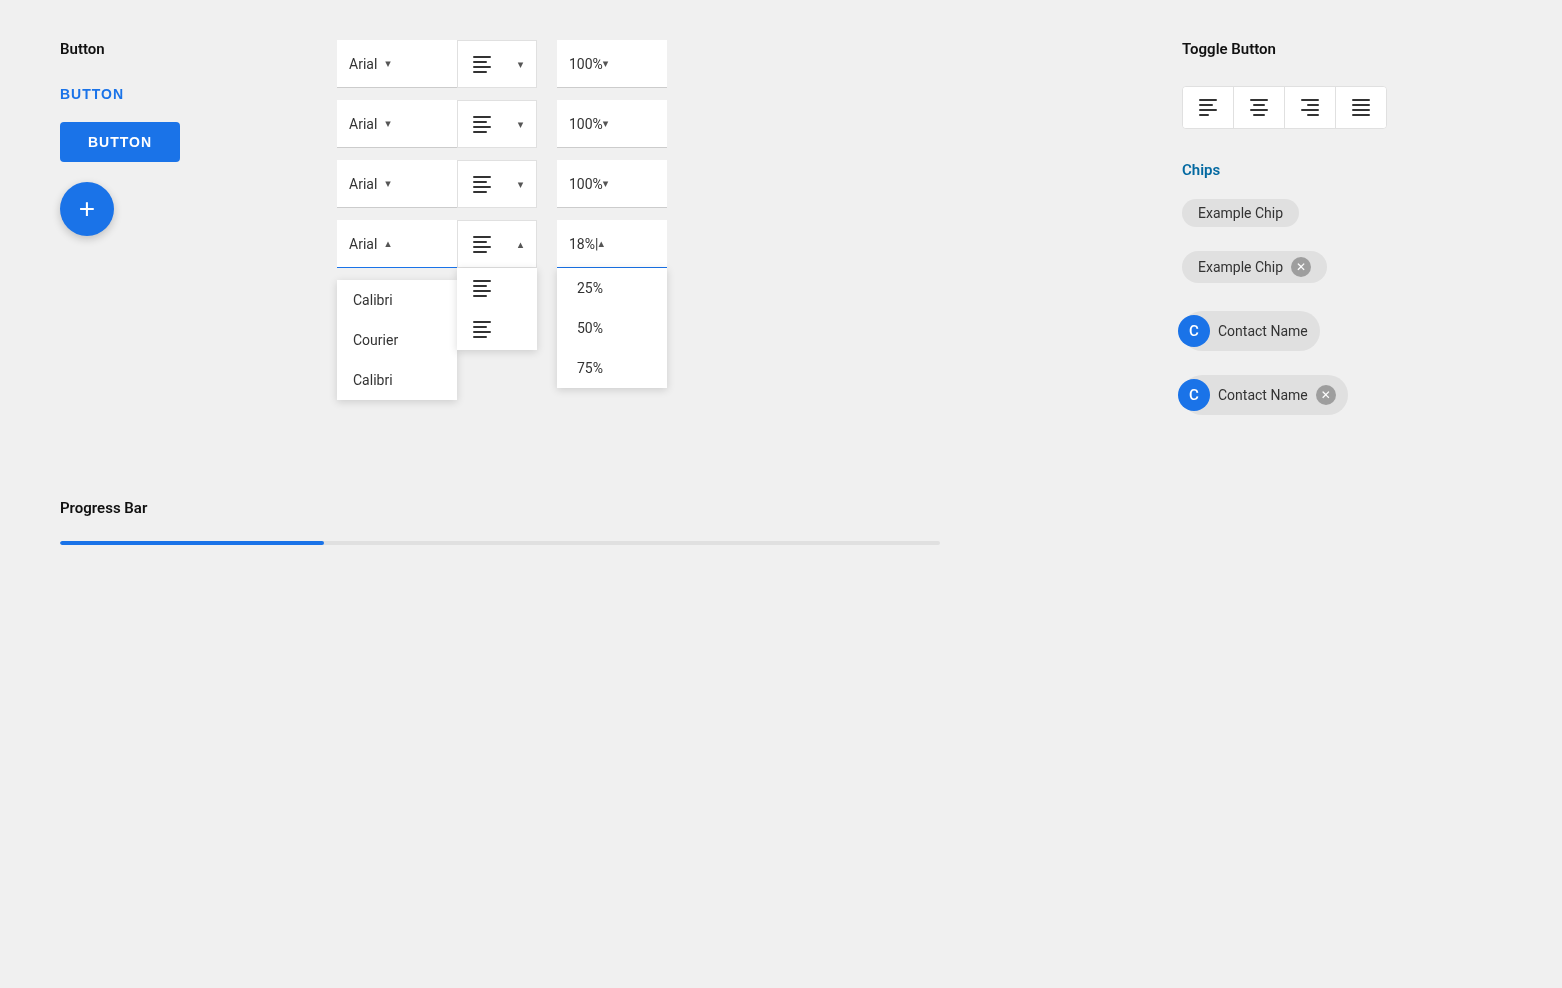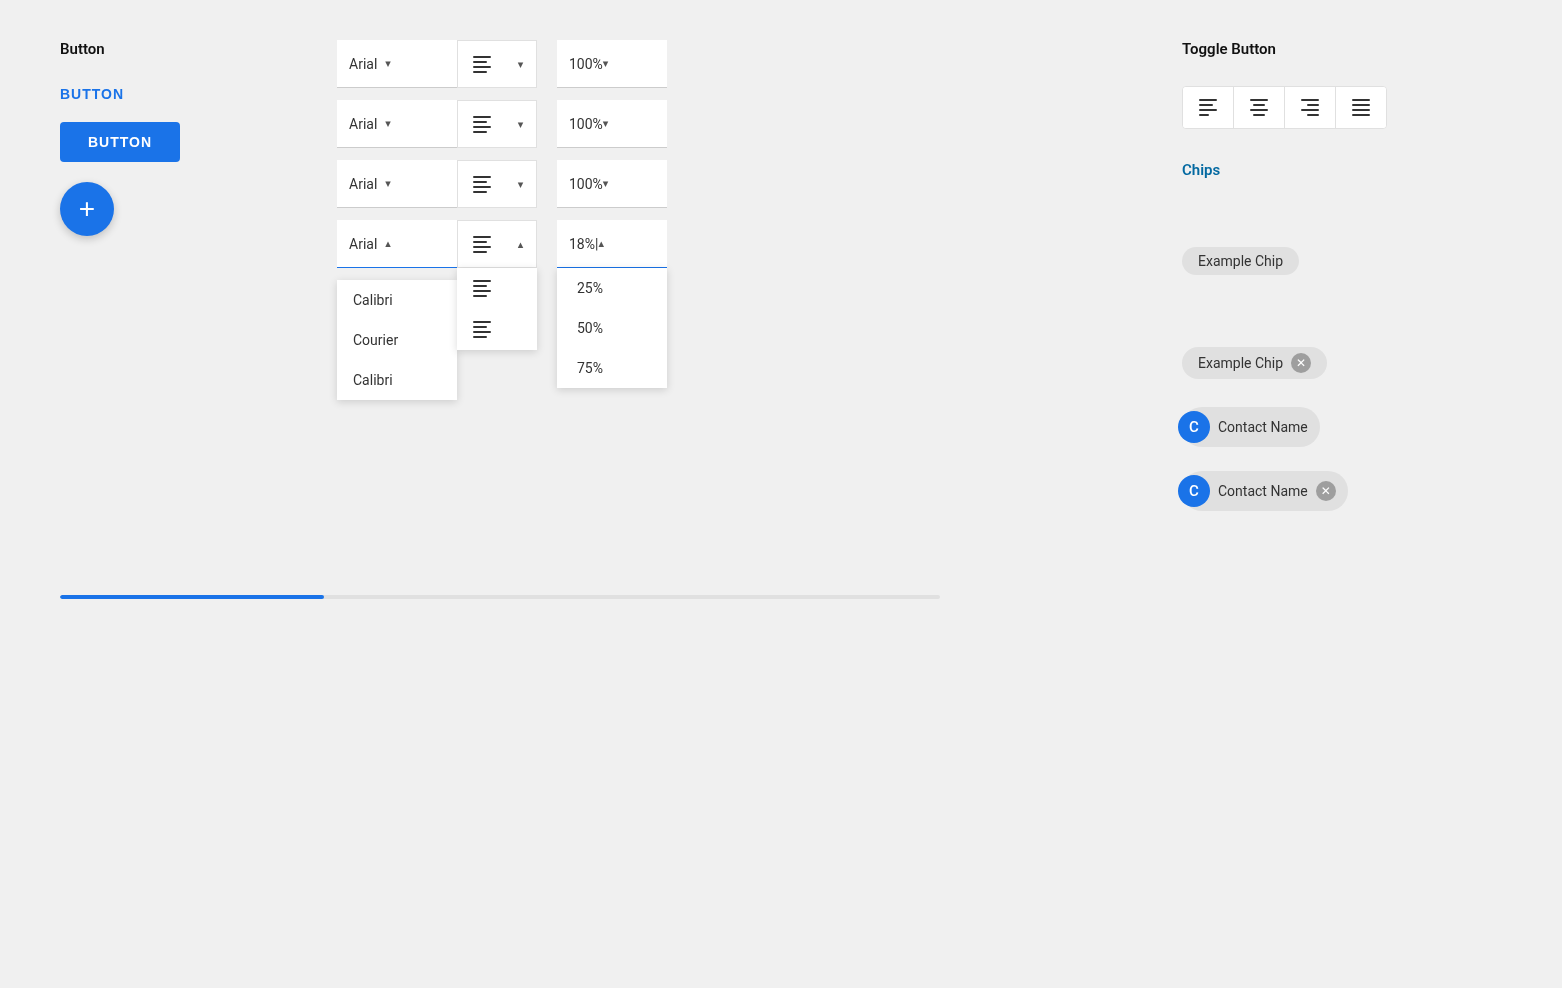--- a/index.html
+++ b/index.html
@@ -242,21 +242,20 @@
     .chip {
       display: inline-flex;
       align-items: center;
       background: #e0e0e0;
       border-radius: 32px;
       padding: 6px 16px;
       font-size: 14px;
       color: #333;
       margin-bottom: 12px;
       gap: 8px;
-      margin-top: 48px;
     }
     .chip-close {
       background: #9e9e9e;
       border: none;
       color: #fff;
       width: 20px;
       height: 20px;
       border-radius: 50%;
       display: flex;
       align-items: center;
@@ -545,18 +544,19 @@
             <button class="chip-close">✕</button>
           </div>
         </div>
 
       </div>
     </div>
 
   </div>
 
   <div class="section-progress">
+    <div class="progress-title">Progress Bar</div>
     <div class="progress-track">
       <div class="progress-fill" style="width: 30%;"></div>
     </div>
   </div>
 
 </div>
 
 </body></html>

